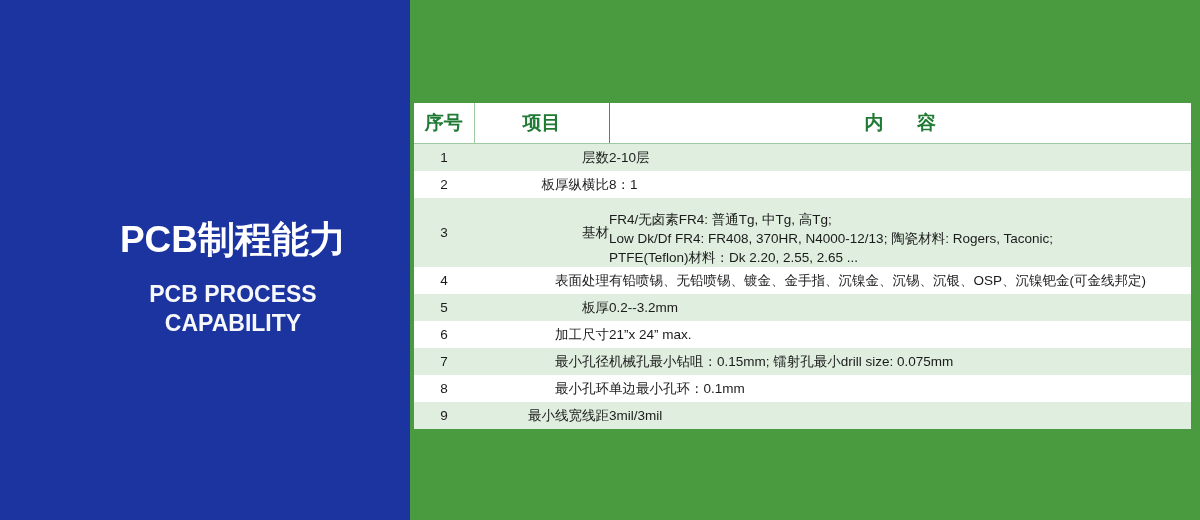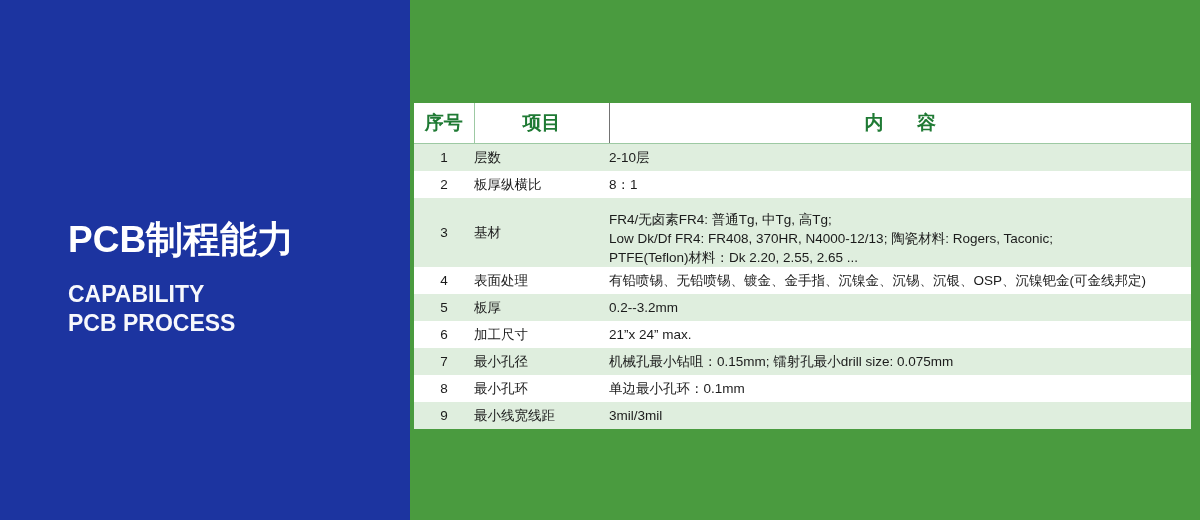--- a/index.html
+++ b/index.html
@@ -17,20 +17,21 @@
     width: 1200px;
     height: 520px;
     display: flex;
   }
   .left-panel {
     width: 410px;
     height: 520px;
     background: #1c34a0;
     position: relative;
     flex: 0 0 410px;
+    text-align: center;
   }
   .title-block {
     position: absolute;
     left: 68px;
     top: 218px;
     width: 330px;
   }
   .title-cn {
     color: #ffffff;
     font-size: 37px;
@@ -98,21 +99,21 @@
     vertical-align: middle;
     line-height: 17px;
   }
   table.spec tbody tr.odd td { background: #dfeede; }
   table.spec tbody tr.even td { background: #ffffff; }
   td.c-no-cell {
     text-align: center;
     font-size: 14px;
   }
   td.c-item-cell {
-    text-align: left;
+    text-align: right;
     padding-left: 22px;
     font-size: 14px;
   }
   td.c-content-cell {
     text-align: left;
     padding-left: 14px;
     font-size: 13.5px;
     white-space: pre-line;
   }
   tr.tall td { height: 62px; }
@@ -121,22 +122,22 @@
 </style>
 </head>
 <body>
 
 <div class="page">
 
   <div class="left-panel">
     <div class="title-block">
       <div class="title-cn">PCB制程能力</div>
       <div class="title-en">
+        <div>PCB PROCESS</div>
         <div>CAPABILITY</div>
-        <div>PCB PROCESS</div>
       </div>
     </div>
   </div>
 
   <div class="right-panel">
     <div class="table-wrap">
       <table class="spec">
         <colgroup>
           <col class="c-no">
           <col class="c-item">

